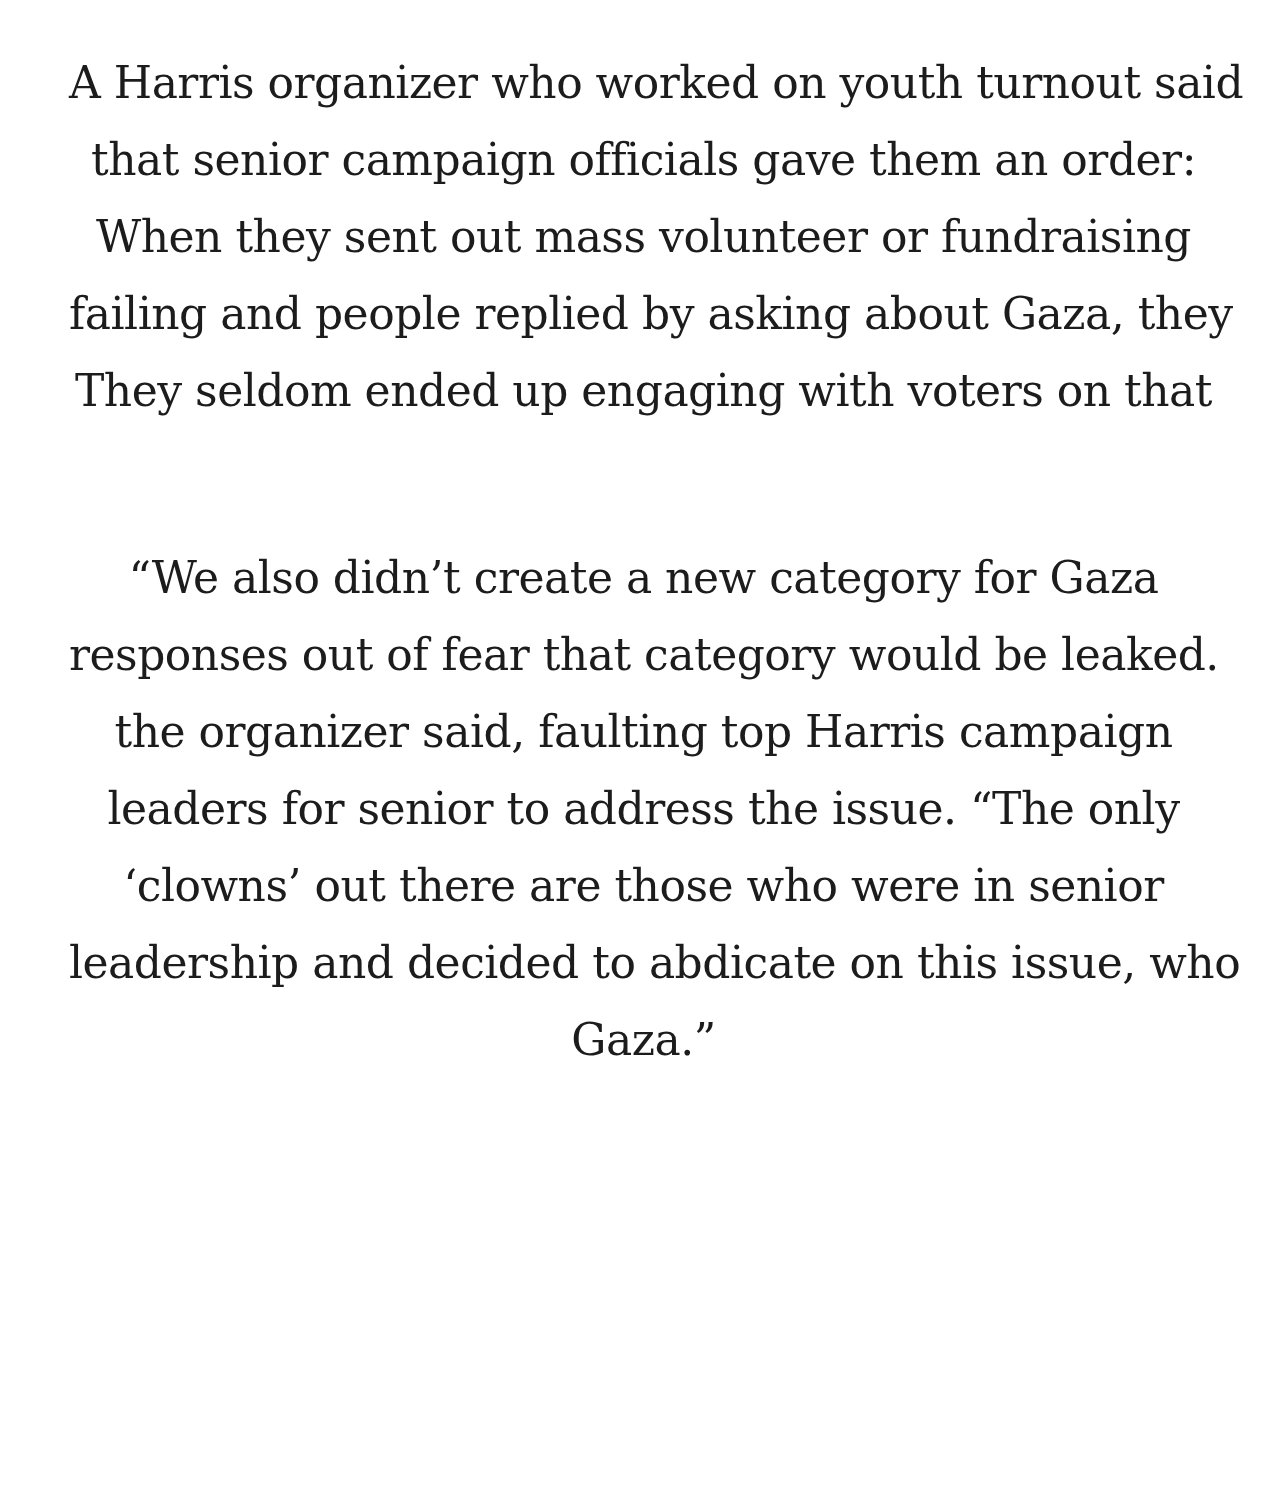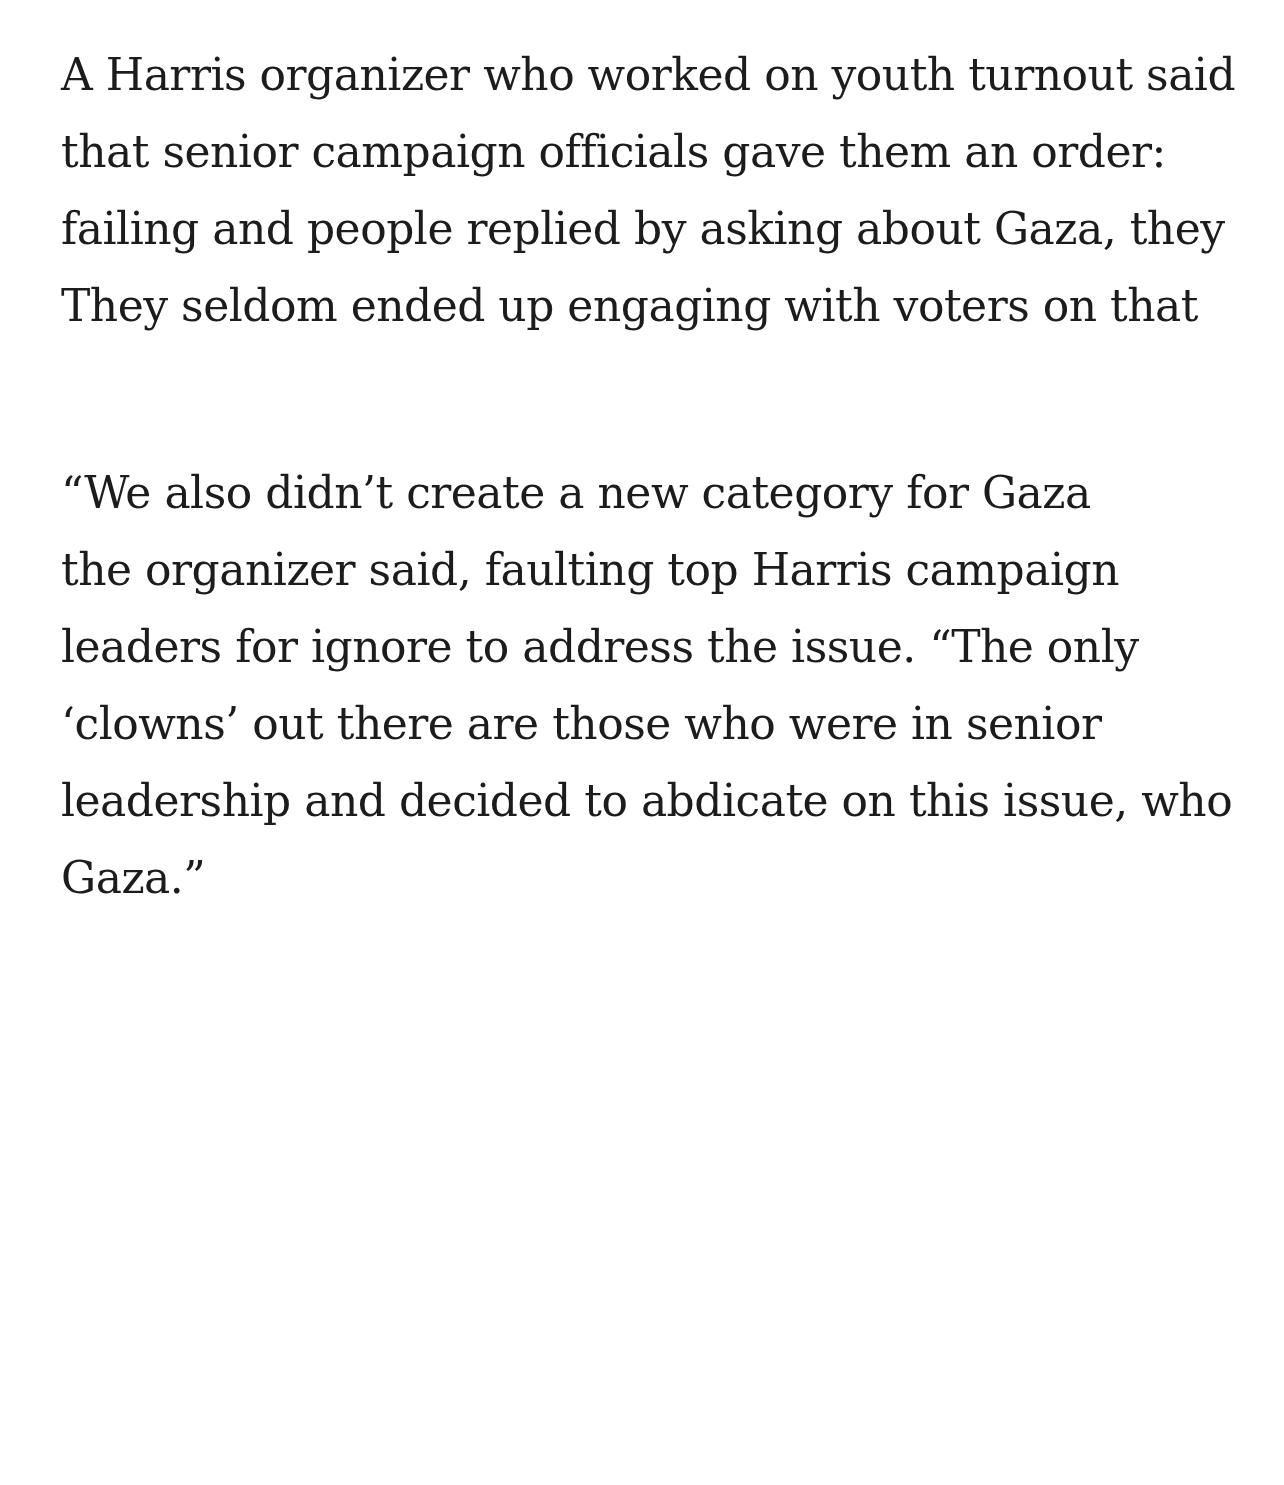--- a/index.html
+++ b/index.html
@@ -15,42 +15,44 @@
     overflow: hidden;
   }
   .article {
     padding: 36px 58px 0 61px;
     font-family: "DejaVu Serif", "Liberation Serif", serif;
     font-size: 44px;
     line-height: 77px;
     letter-spacing: -0.5px;
     color: #1c1c1c;
   }
-  .para { margin: 0; }
+  .para { margin: 8px; text-align: center; }
   .para + .para { margin-top: 110px; }
   .line {
     white-space: nowrap;
   }
 </style>
 </head>
 <body>
 
 <div class="page">
   <div class="article">
 
     <div class="para">
       <div class="line">A Harris organizer who worked on youth turnout said</div>
       <div class="line">that senior campaign officials gave them an order:</div>
+      <div class="line">When they sent out mass volunteer or fundraising</div>
       <div class="line">failing and people replied by asking about Gaza, they</div>
       <div class="line">They seldom ended up engaging with voters on that</div>
     </div>
 
     <div class="para">
       <div class="line">“We also didn’t create a new category for Gaza</div>
+      <div class="line">responses out of fear that category would be leaked.</div>
       <div class="line">the organizer said, faulting top Harris campaign</div>
-      <div class="line">leaders for ignore to address the issue. “The only</div>
+      <div class="line">leaders for senior to address the issue. “The only</div>
       <div class="line">‘clowns’ out there are those who were in senior</div>
       <div class="line">leadership and decided to abdicate on this issue, who</div>
       <div class="line">Gaza.”</div>
     </div>
 
   </div>
 </div>
 
 </body></html>

